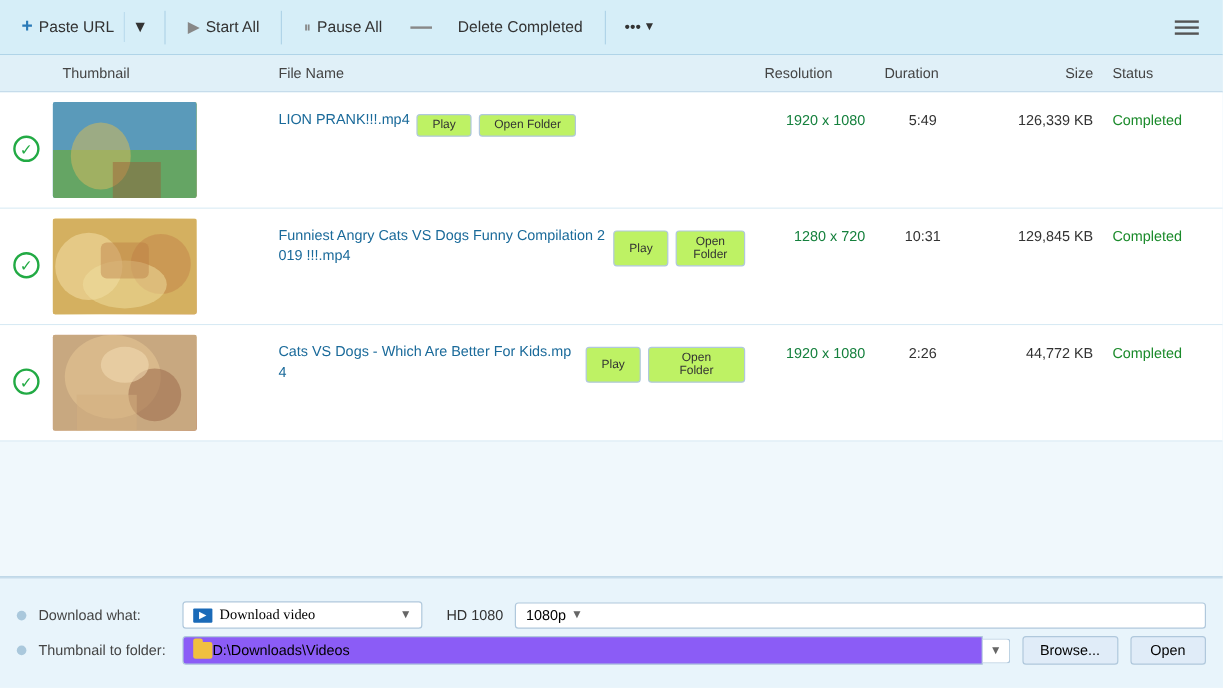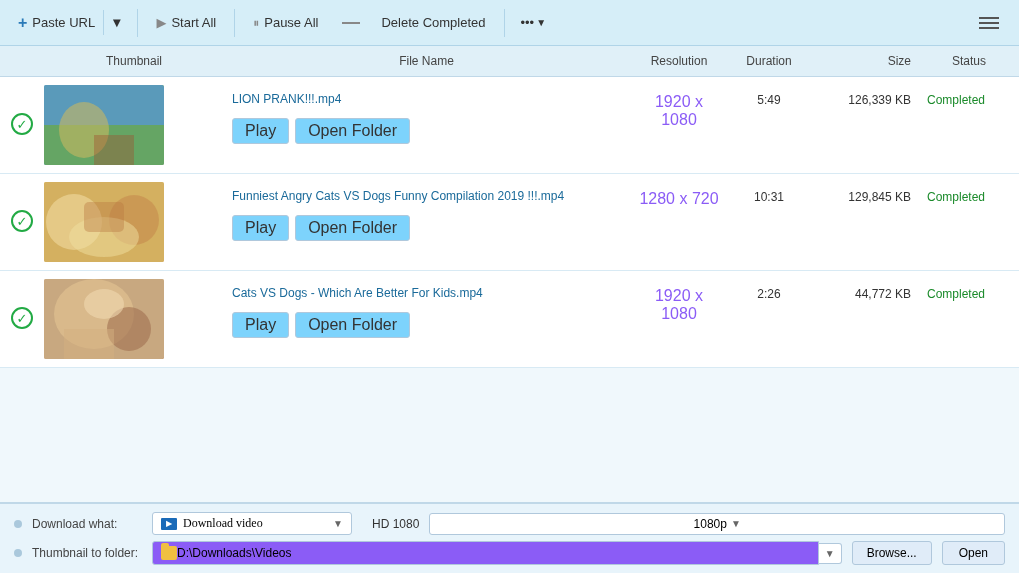--- a/index.html
+++ b/index.html
@@ -115,21 +115,20 @@
       grid-template-columns: 44px 180px 1fr 100px 80px 110px 100px;
       background: #e0f0f8;
       border-bottom: 1px solid #c0d8e8;
       padding: 6px 0;
     }
     .th {
       padding: 2px 8px;
       font-weight: normal;
       color: #444;
       font-size: 12px;
-      text-align: center;
     }
     .th.right { text-align: right; }
 
     
     .content {
       flex: 1;
       background: #f0f8fc;
       overflow-y: auto;
       border-bottom: 1px solid #c0d8e8;
     }
@@ -181,49 +180,49 @@
     .thumb-2 {
       background: linear-gradient(135deg, #e8c870 0%, #c8a845 30%, #f0e0b0 60%, #d4a060 100%);
     }
     .thumb-3 {
       background: linear-gradient(135deg, #d4b090 0%, #c89070 30%, #e0c8a0 60%, #b87850 100%);
     }
 
     .item-info {
       padding: 6px 8px;
       display: flex;
-      flex-direction: column;
+      flex-direction: row;
       gap: 6px;
     }
     .item-filename {
       font-size: 12px;
       color: #1a6a9a;
       line-height: 1.4;
       word-break: break-all;
     }
     .item-actions {
       display: flex;
       gap: 6px;
       margin-top: 4px;
     }
     .action-btn {
       padding: 3px 12px;
-      background: #7dd3fc;
-      border: 1px solid #b0c8dc;
-      border-radius: 3px;
-      cursor: pointer;
-      font-size: 16px;
+      background: #bef264;
+      border: 1px solid #b0c8dc;
+      border-radius: 3px;
+      cursor: pointer;
+      font-size: 10px;
       color: #333;
     }
 
     .item-resolution {
       padding: 8px;
-      font-size: 16px;
-      color: #8b5cf6;
-      text-align: center;
+      font-size: 12px;
+      color: #15803d;
+      text-align: right;
     }
     .item-duration {
       padding: 8px;
       font-size: 12px;
       color: #333;
       text-align: center;
     }
     .item-size {
       padding: 8px;
       font-size: 12px;
@@ -233,21 +232,21 @@
     .item-status {
       padding: 8px;
       font-size: 12px;
       color: #1a8a2a;
     }
 
     
     .bottom-bar {
       background: #e8f4fb;
       border-top: 1px solid #c0d8e8;
-      padding: 8px 14px;
+      padding: 19px 14px;
       display: flex;
       flex-direction: column;
       gap: 6px;
     }
     .bottom-row {
       display: flex;
       align-items: center;
       gap: 10px;
     }
     .dot-indicator {
@@ -301,21 +300,21 @@
     .quality-select {
       display: flex;
       align-items: center;
       background: white;
       border: 1px solid #b0c8dc;
       border-radius: 3px;
       padding: 3px 8px;
       gap: 4px;
       cursor: pointer;
       flex: 1;
-      justify-content: center;
+      justify-content: flex-start;
     }
     .quality-value {
       font-size: 12px;
     }
     .folder-path-group {
       display: flex;
       align-items: center;
       flex: 1;
     }
     .folder-path-select {

